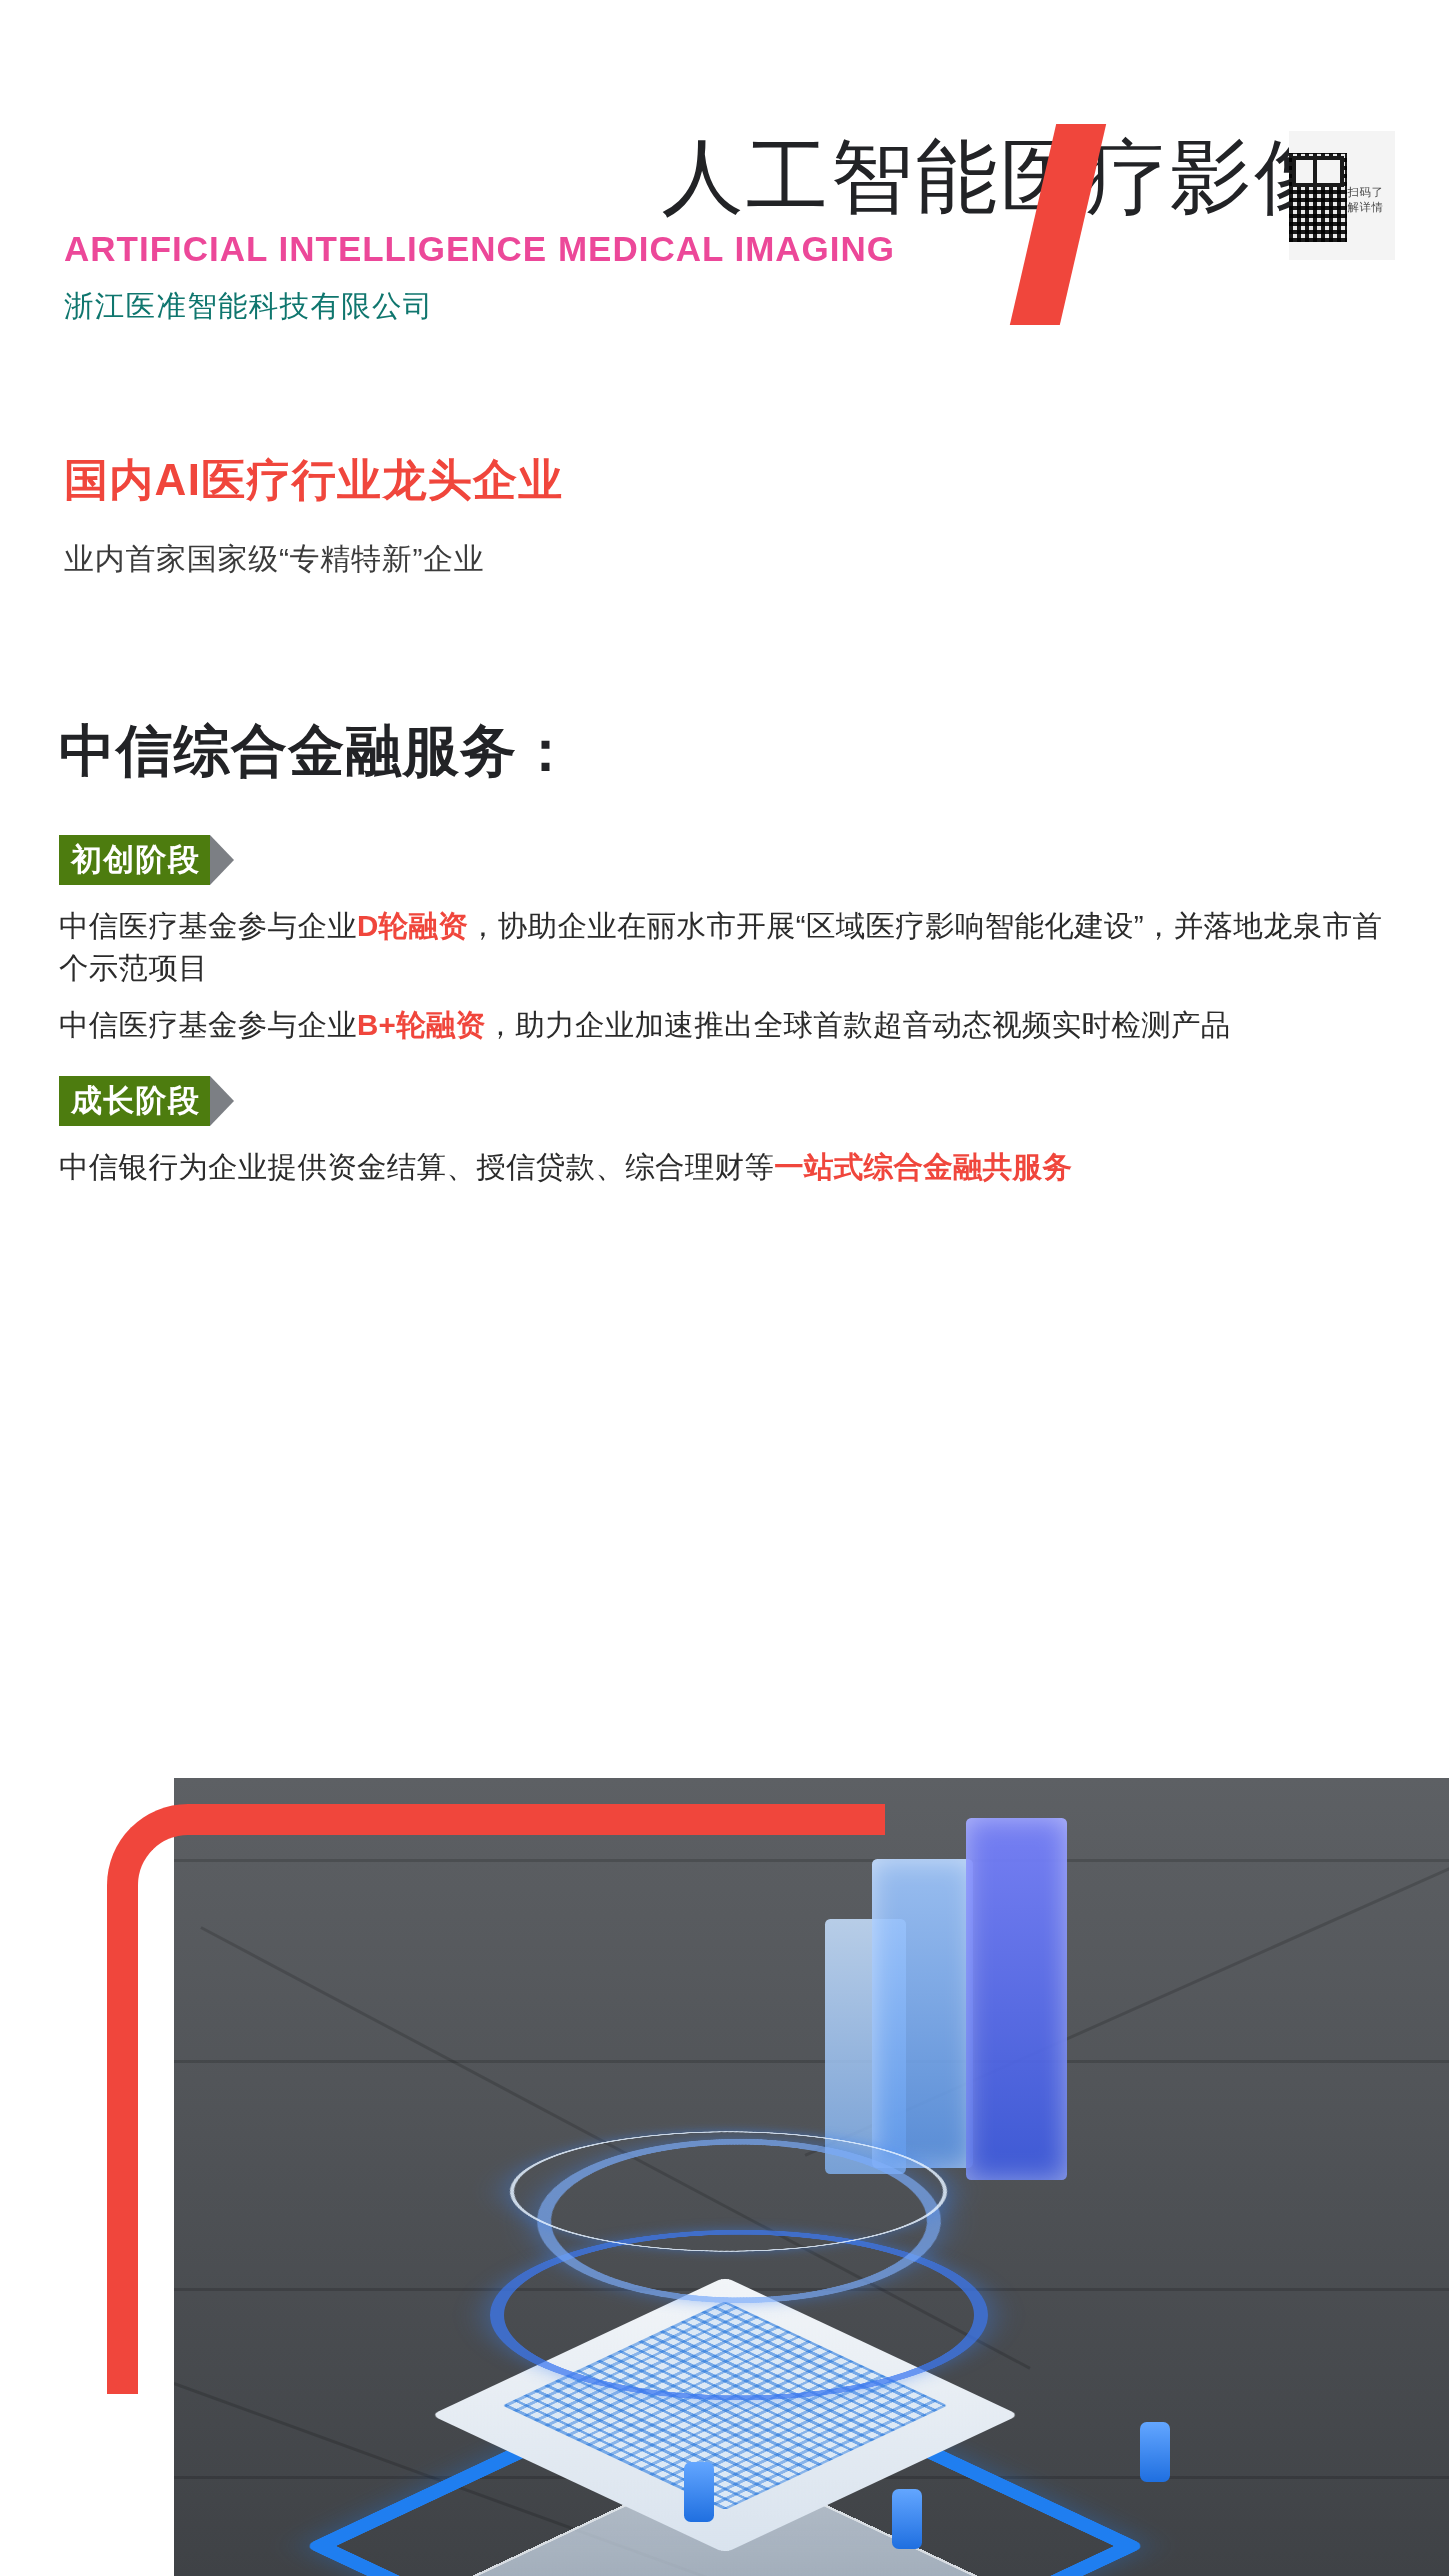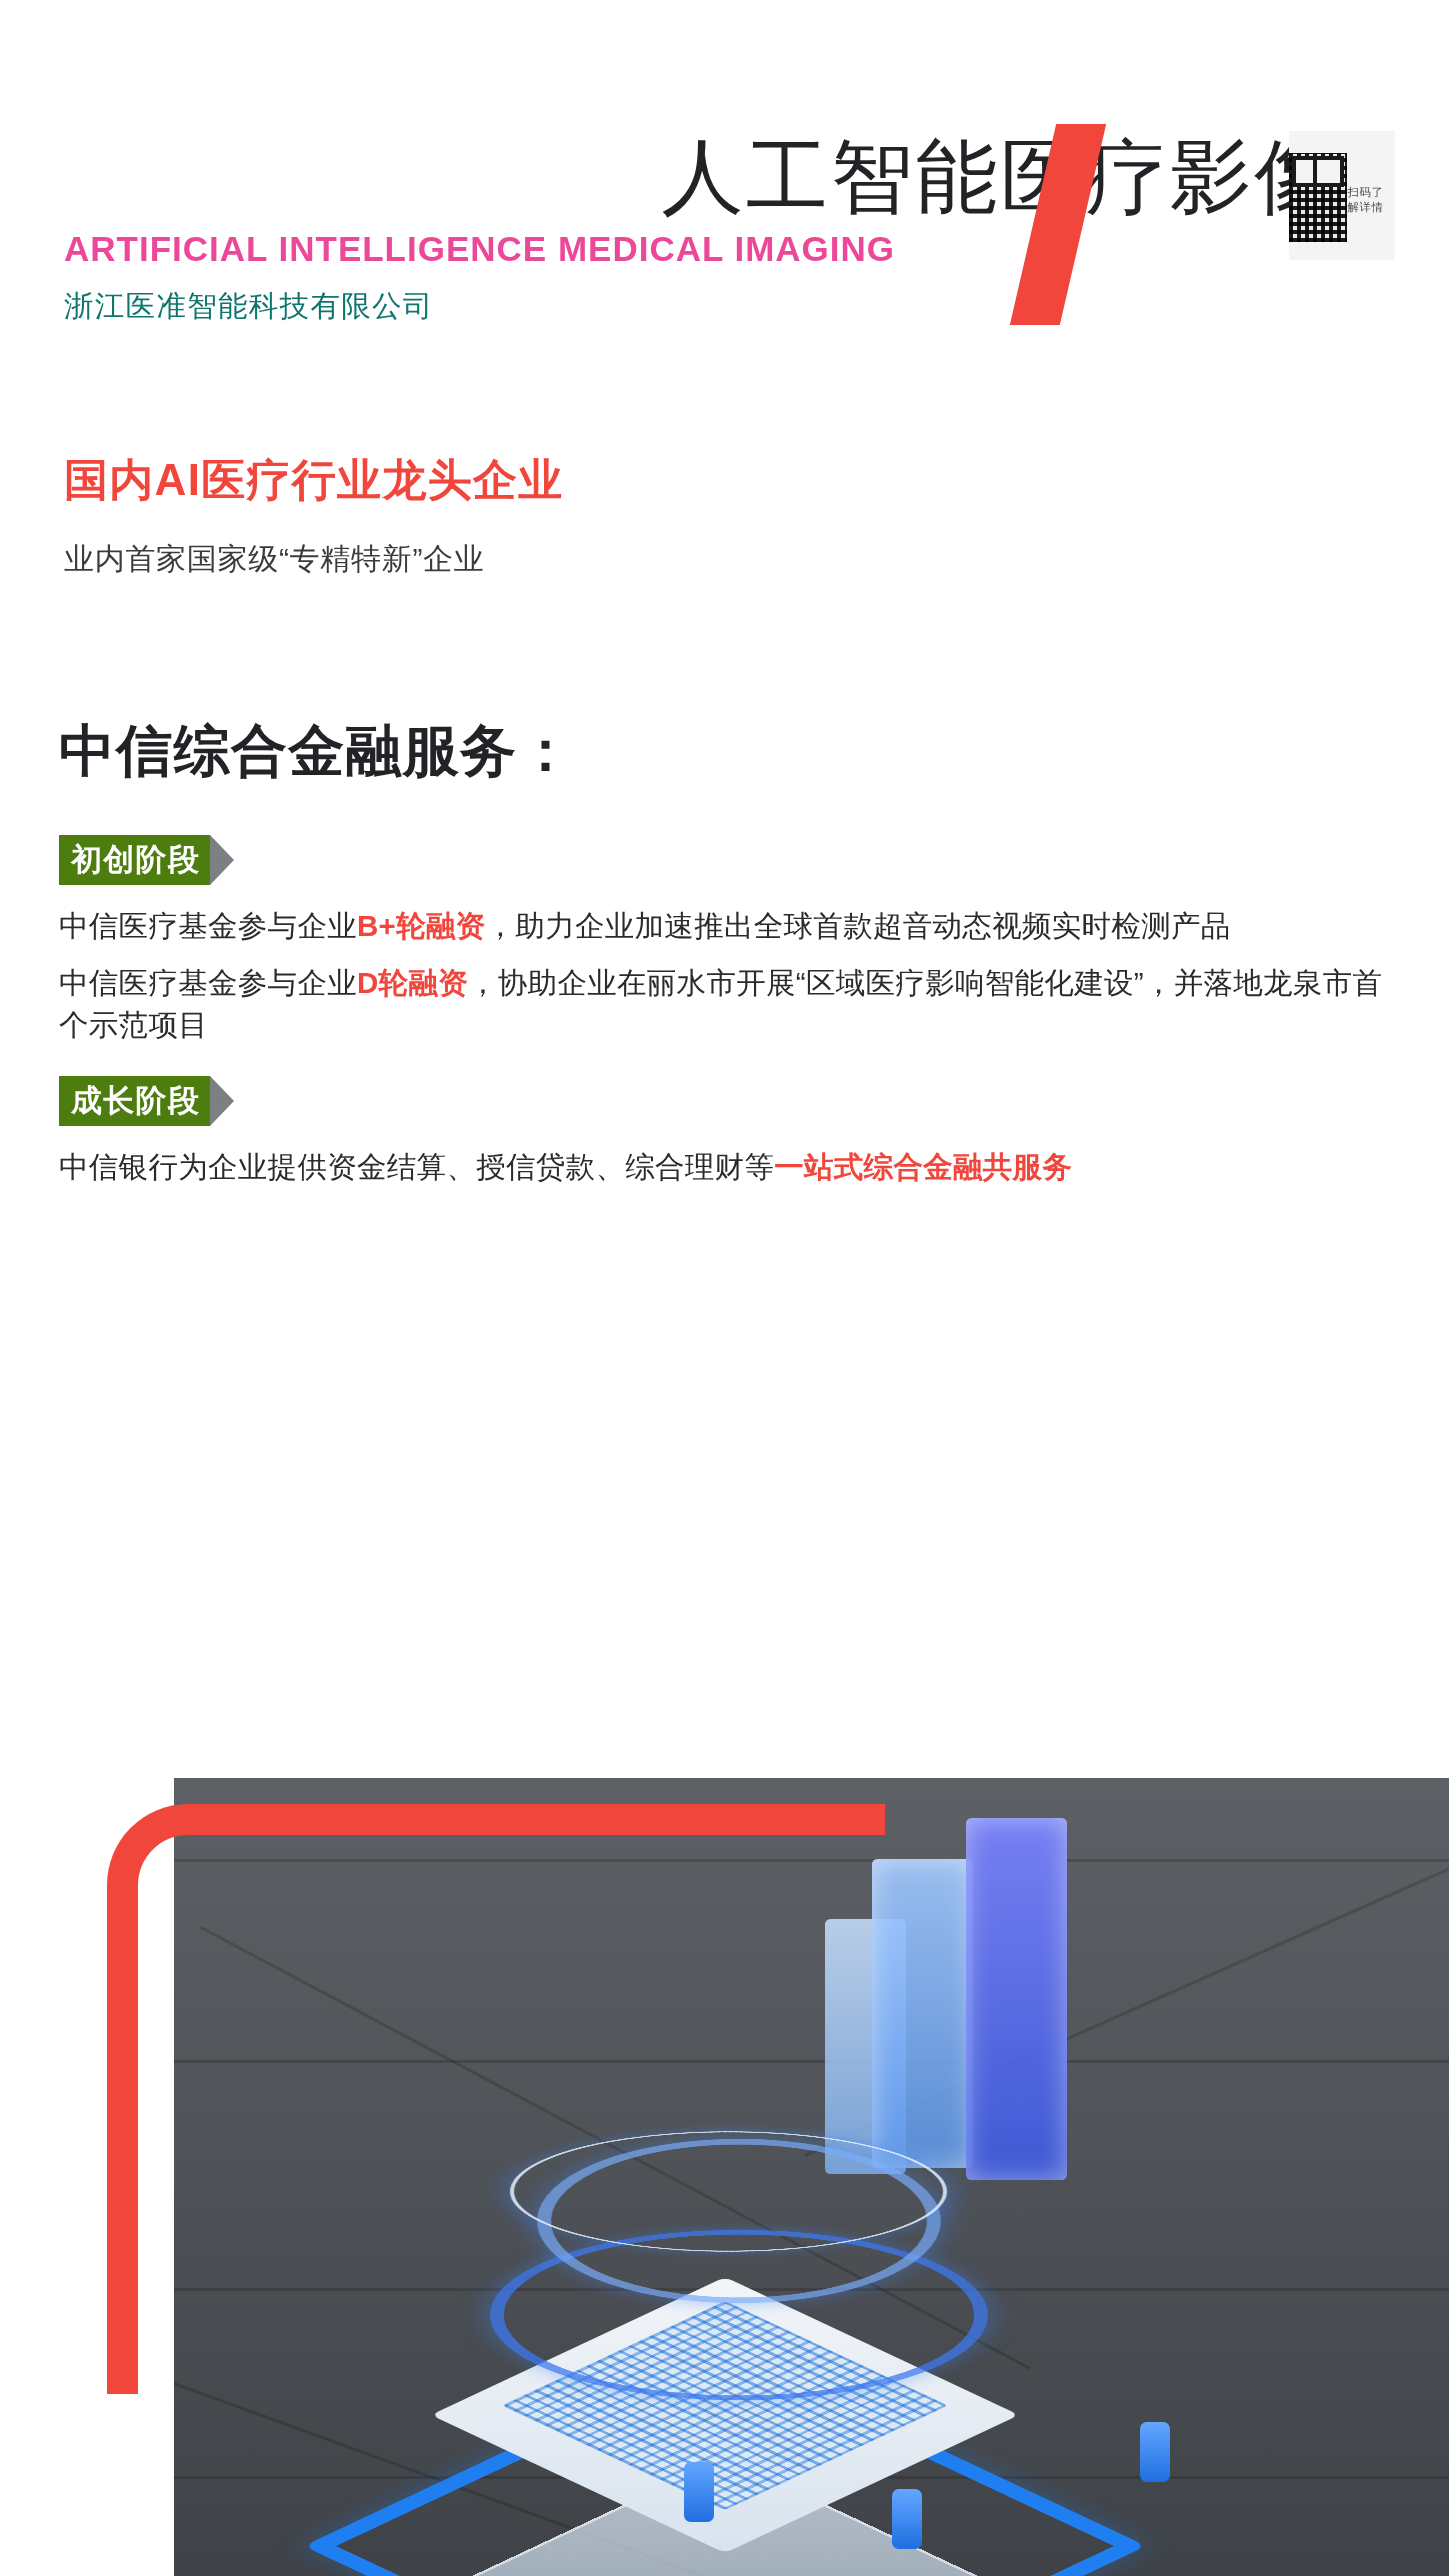--- a/index.html
+++ b/index.html
@@ -342,24 +342,24 @@
 <div class="lead-red">国内AI医疗行业龙头企业</div>
 <div class="lead-sub">业内首家国家级“专精特新”企业</div>
 
 <div class="section-title">中信综合金融服务：</div>
 
 <div class="content">
 
   <div class="stage">
     <span class="tag">初创阶段</span>
     <p class="para">
-      <span>中信医疗基金参与企业</span><span class="hl">B+轮融资</span><span>，助力企业加速推出全球首款超音动态视频实时检测产品</span>
+      <span>中信医疗基金参与企业</span><span class="hl">D轮融资</span><span>，协助企业在丽水市开展“区域医疗影响智能化建设”，并落地龙泉市首个示范项目</span>
     </p>
     <p class="para">
-      <span>中信医疗基金参与企业</span><span class="hl">D轮融资</span><span>，协助企业在丽水市开展“区域医疗影响智能化建设”，并落地龙泉市首个示范项目</span>
+      <span>中信医疗基金参与企业</span><span class="hl">B+轮融资</span><span>，助力企业加速推出全球首款超音动态视频实时检测产品</span>
     </p>
   </div>
 
   <div class="stage-gap"></div>
 
   <div class="stage">
     <span class="tag">成长阶段</span>
     <p class="para">
       <span>中信银行为企业提供资金结算、授信贷款、综合理财等</span><span class="hl">一站式综合金融共服务</span>
     </p>

